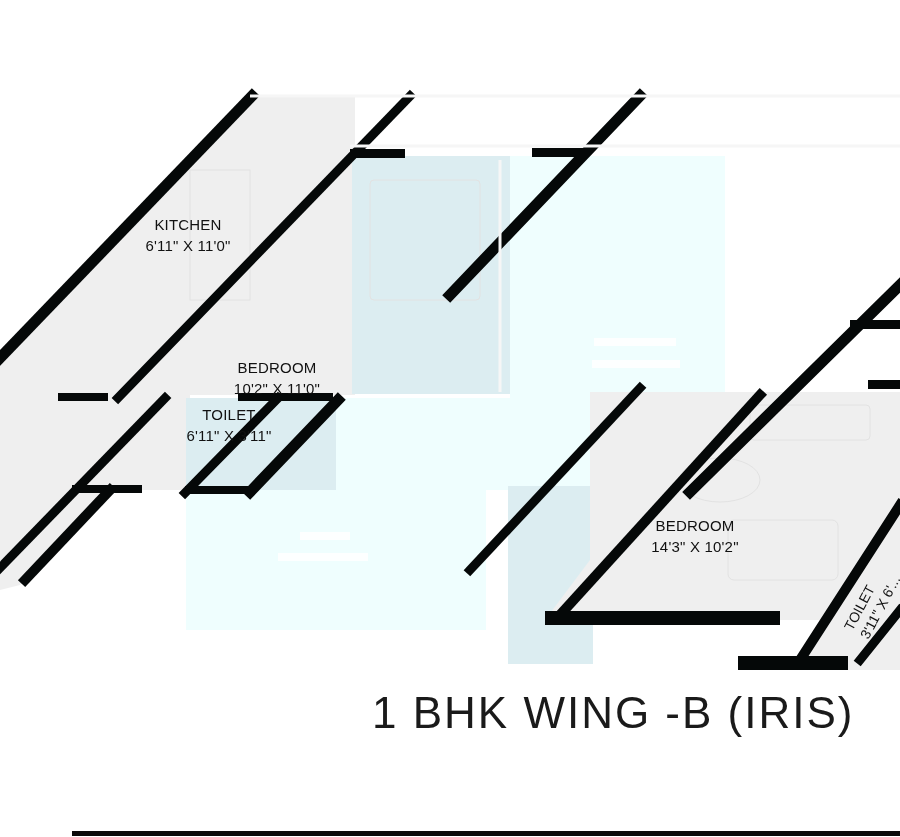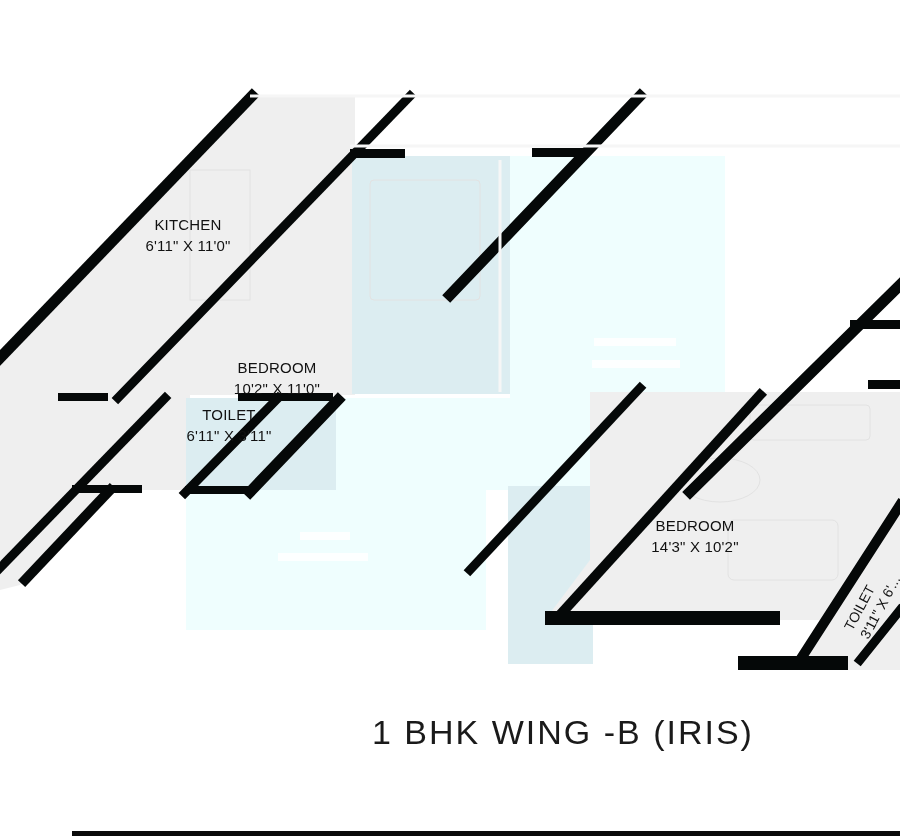--- a/index.html
+++ b/index.html
@@ -3,21 +3,21 @@
   <meta charset="utf-8">
   <style>
     html, body { margin: 0; padding: 0; background: #ffffff; }
     body { width: 900px; height: 837px; position: relative; overflow: hidden; font-family: "Liberation Sans", sans-serif; }
     #plan { position: absolute; left: 0; top: 0; width: 900px; height: 837px; }
     .room-label { position: absolute; text-align: center; color: #111111; font-family: "Liberation Sans", sans-serif; font-size: 15px; line-height: 21px; letter-spacing: 0.2px; white-space: nowrap; }
     .room-label .name { display: block; }
     .room-label .dim { display: block; }
     .faint-block { position: absolute; background: #ffffff; opacity: 0.85; }
     .rotated { position: absolute; transform-origin: left top; transform: rotate(-62deg); color: #111111; font-size: 14px; line-height: 18px; white-space: nowrap; }
-    #title { position: absolute; left: 372px; top: 713px; font-size: 34px; letter-spacing: 2px; color: #1a1a1a; font-family: "Liberation Sans", sans-serif; font-weight: normal; white-space: nowrap; }
+    #title { position: absolute; left: 372px; top: 688px; font-size: 44px; letter-spacing: 2px; color: #1a1a1a; font-family: "Liberation Sans", sans-serif; font-weight: normal; white-space: nowrap; }
     #bottom-rule { position: absolute; left: 72px; top: 831px; width: 828px; height: 5px; background: #0a0a0a; }
   </style>
 </head>
 <body>
 
 <svg id="plan" viewBox="0 0 900 837" xmlns="http://www.w3.org/2000/svg">
 
   <g>
 
     <polygon points="250,96 355,96 355,395 0,395 0,365" fill="#efefef"></polygon>

